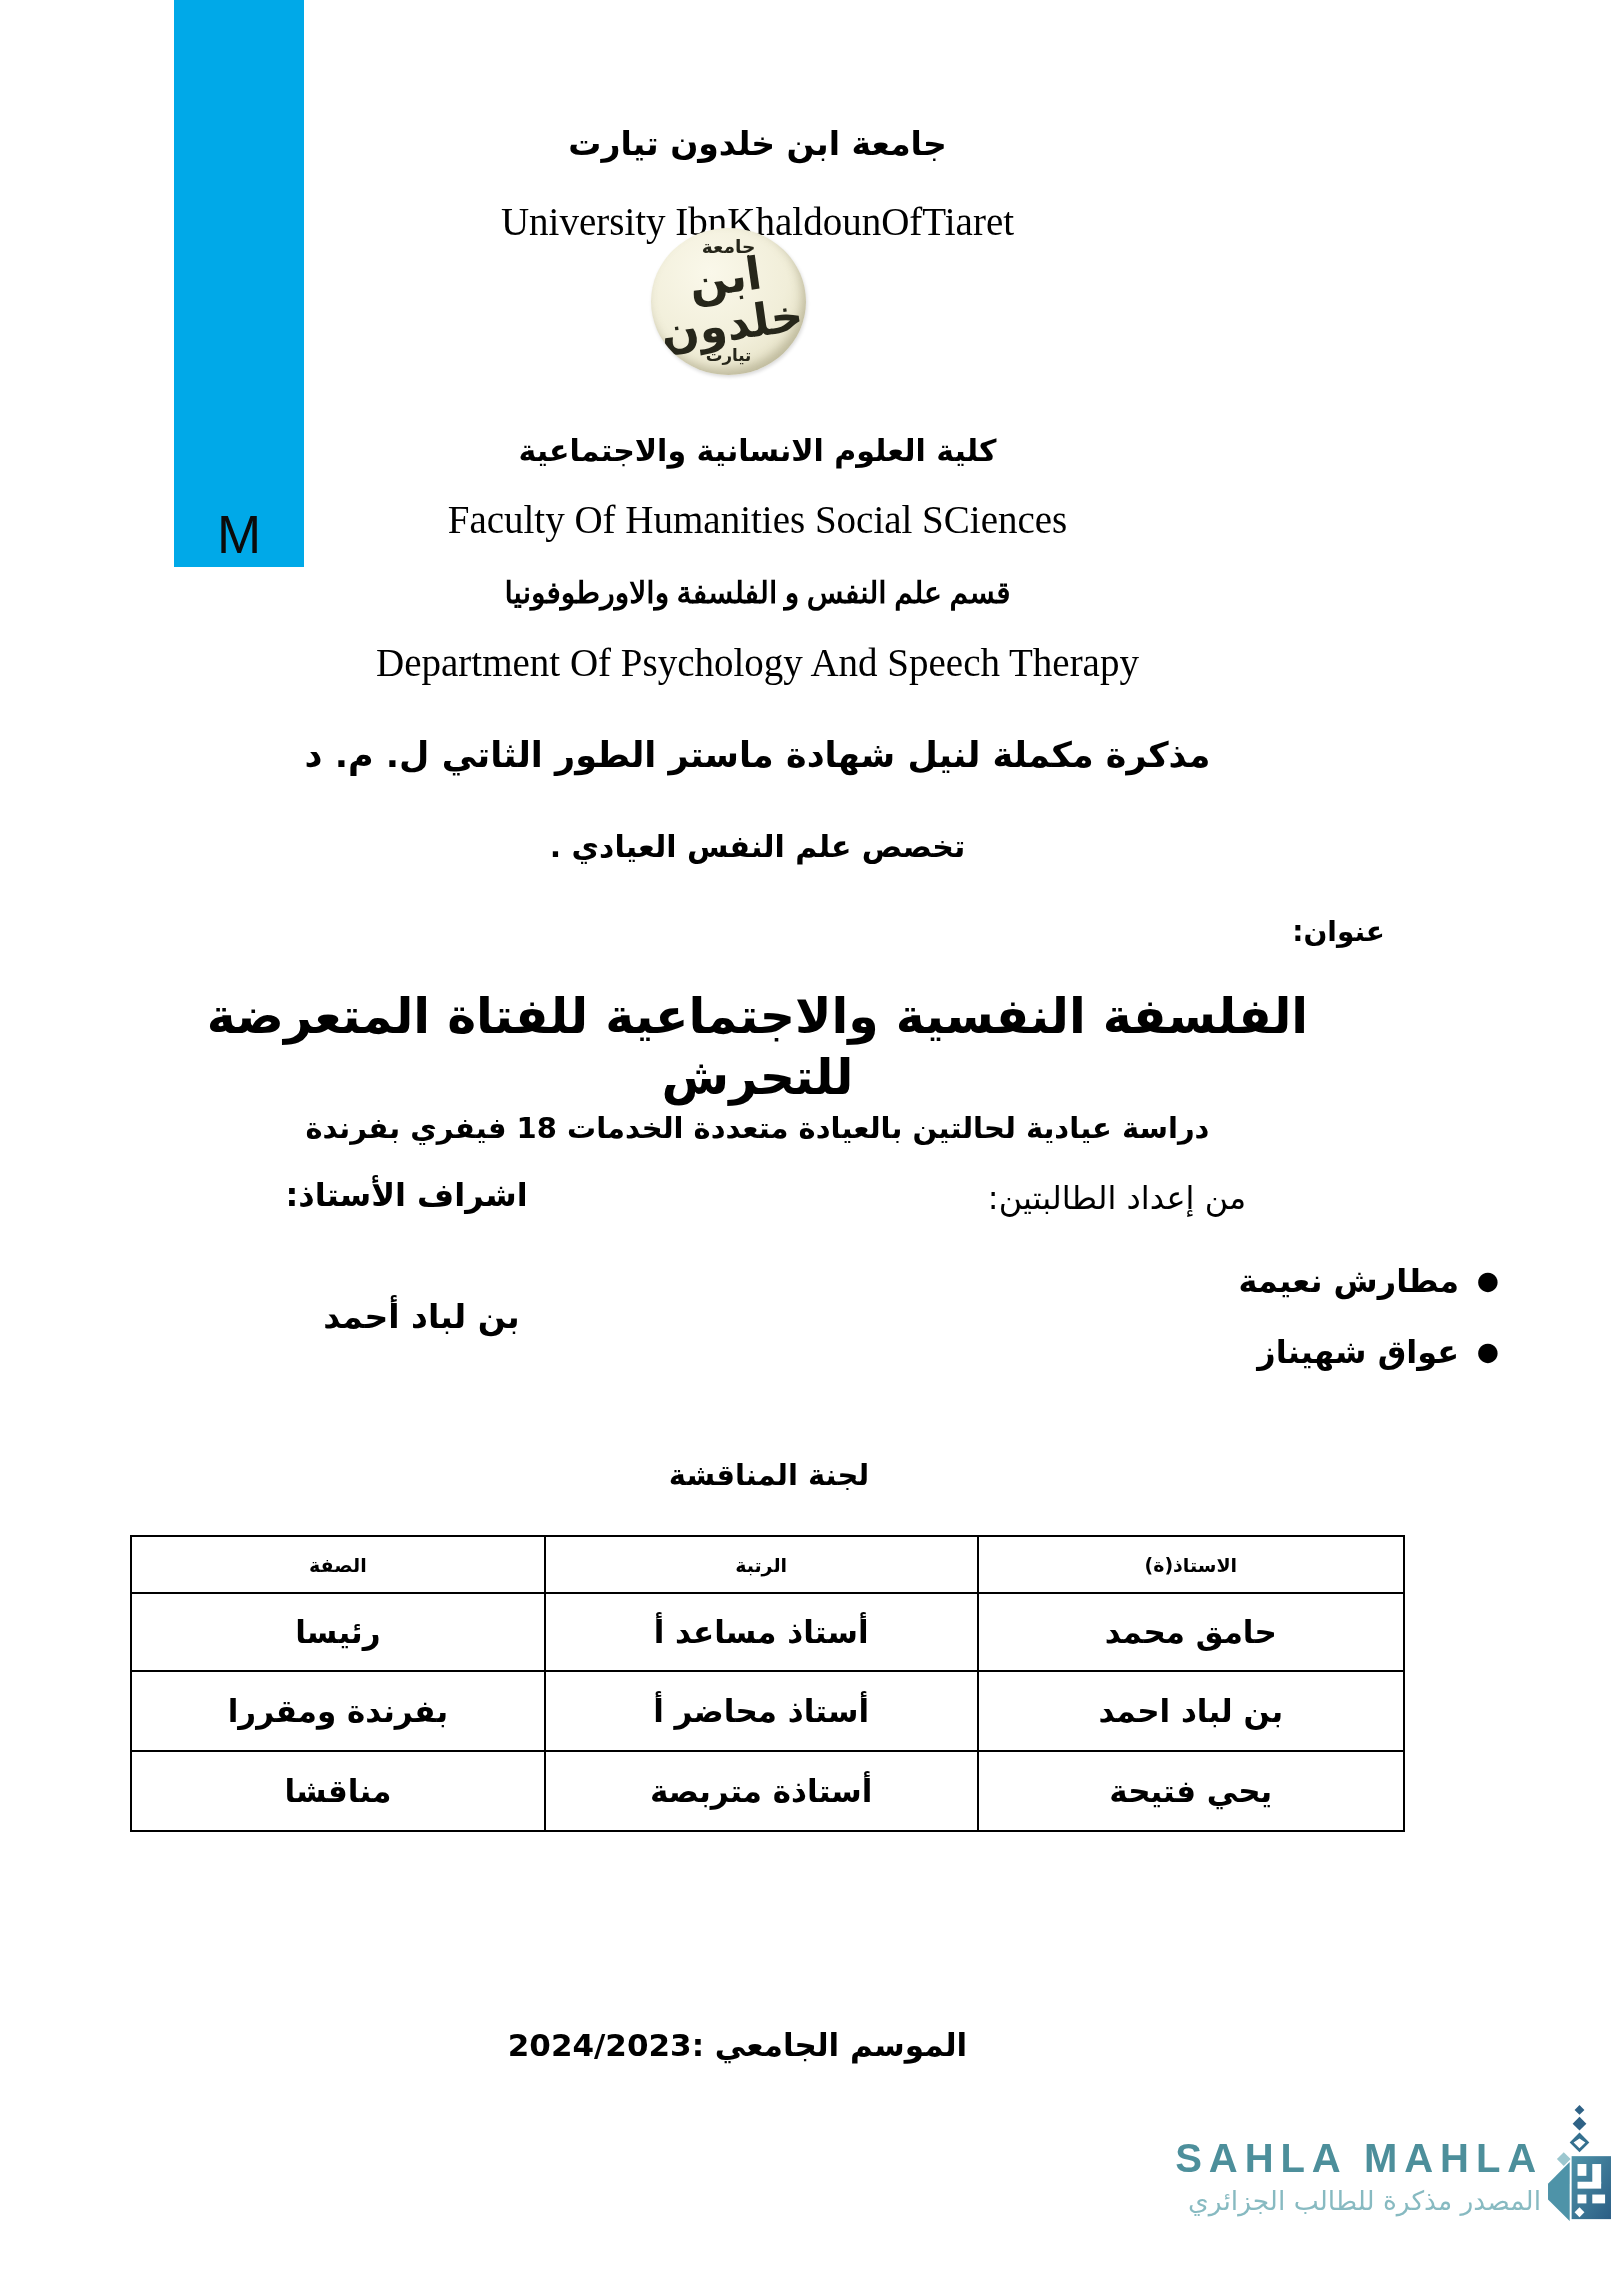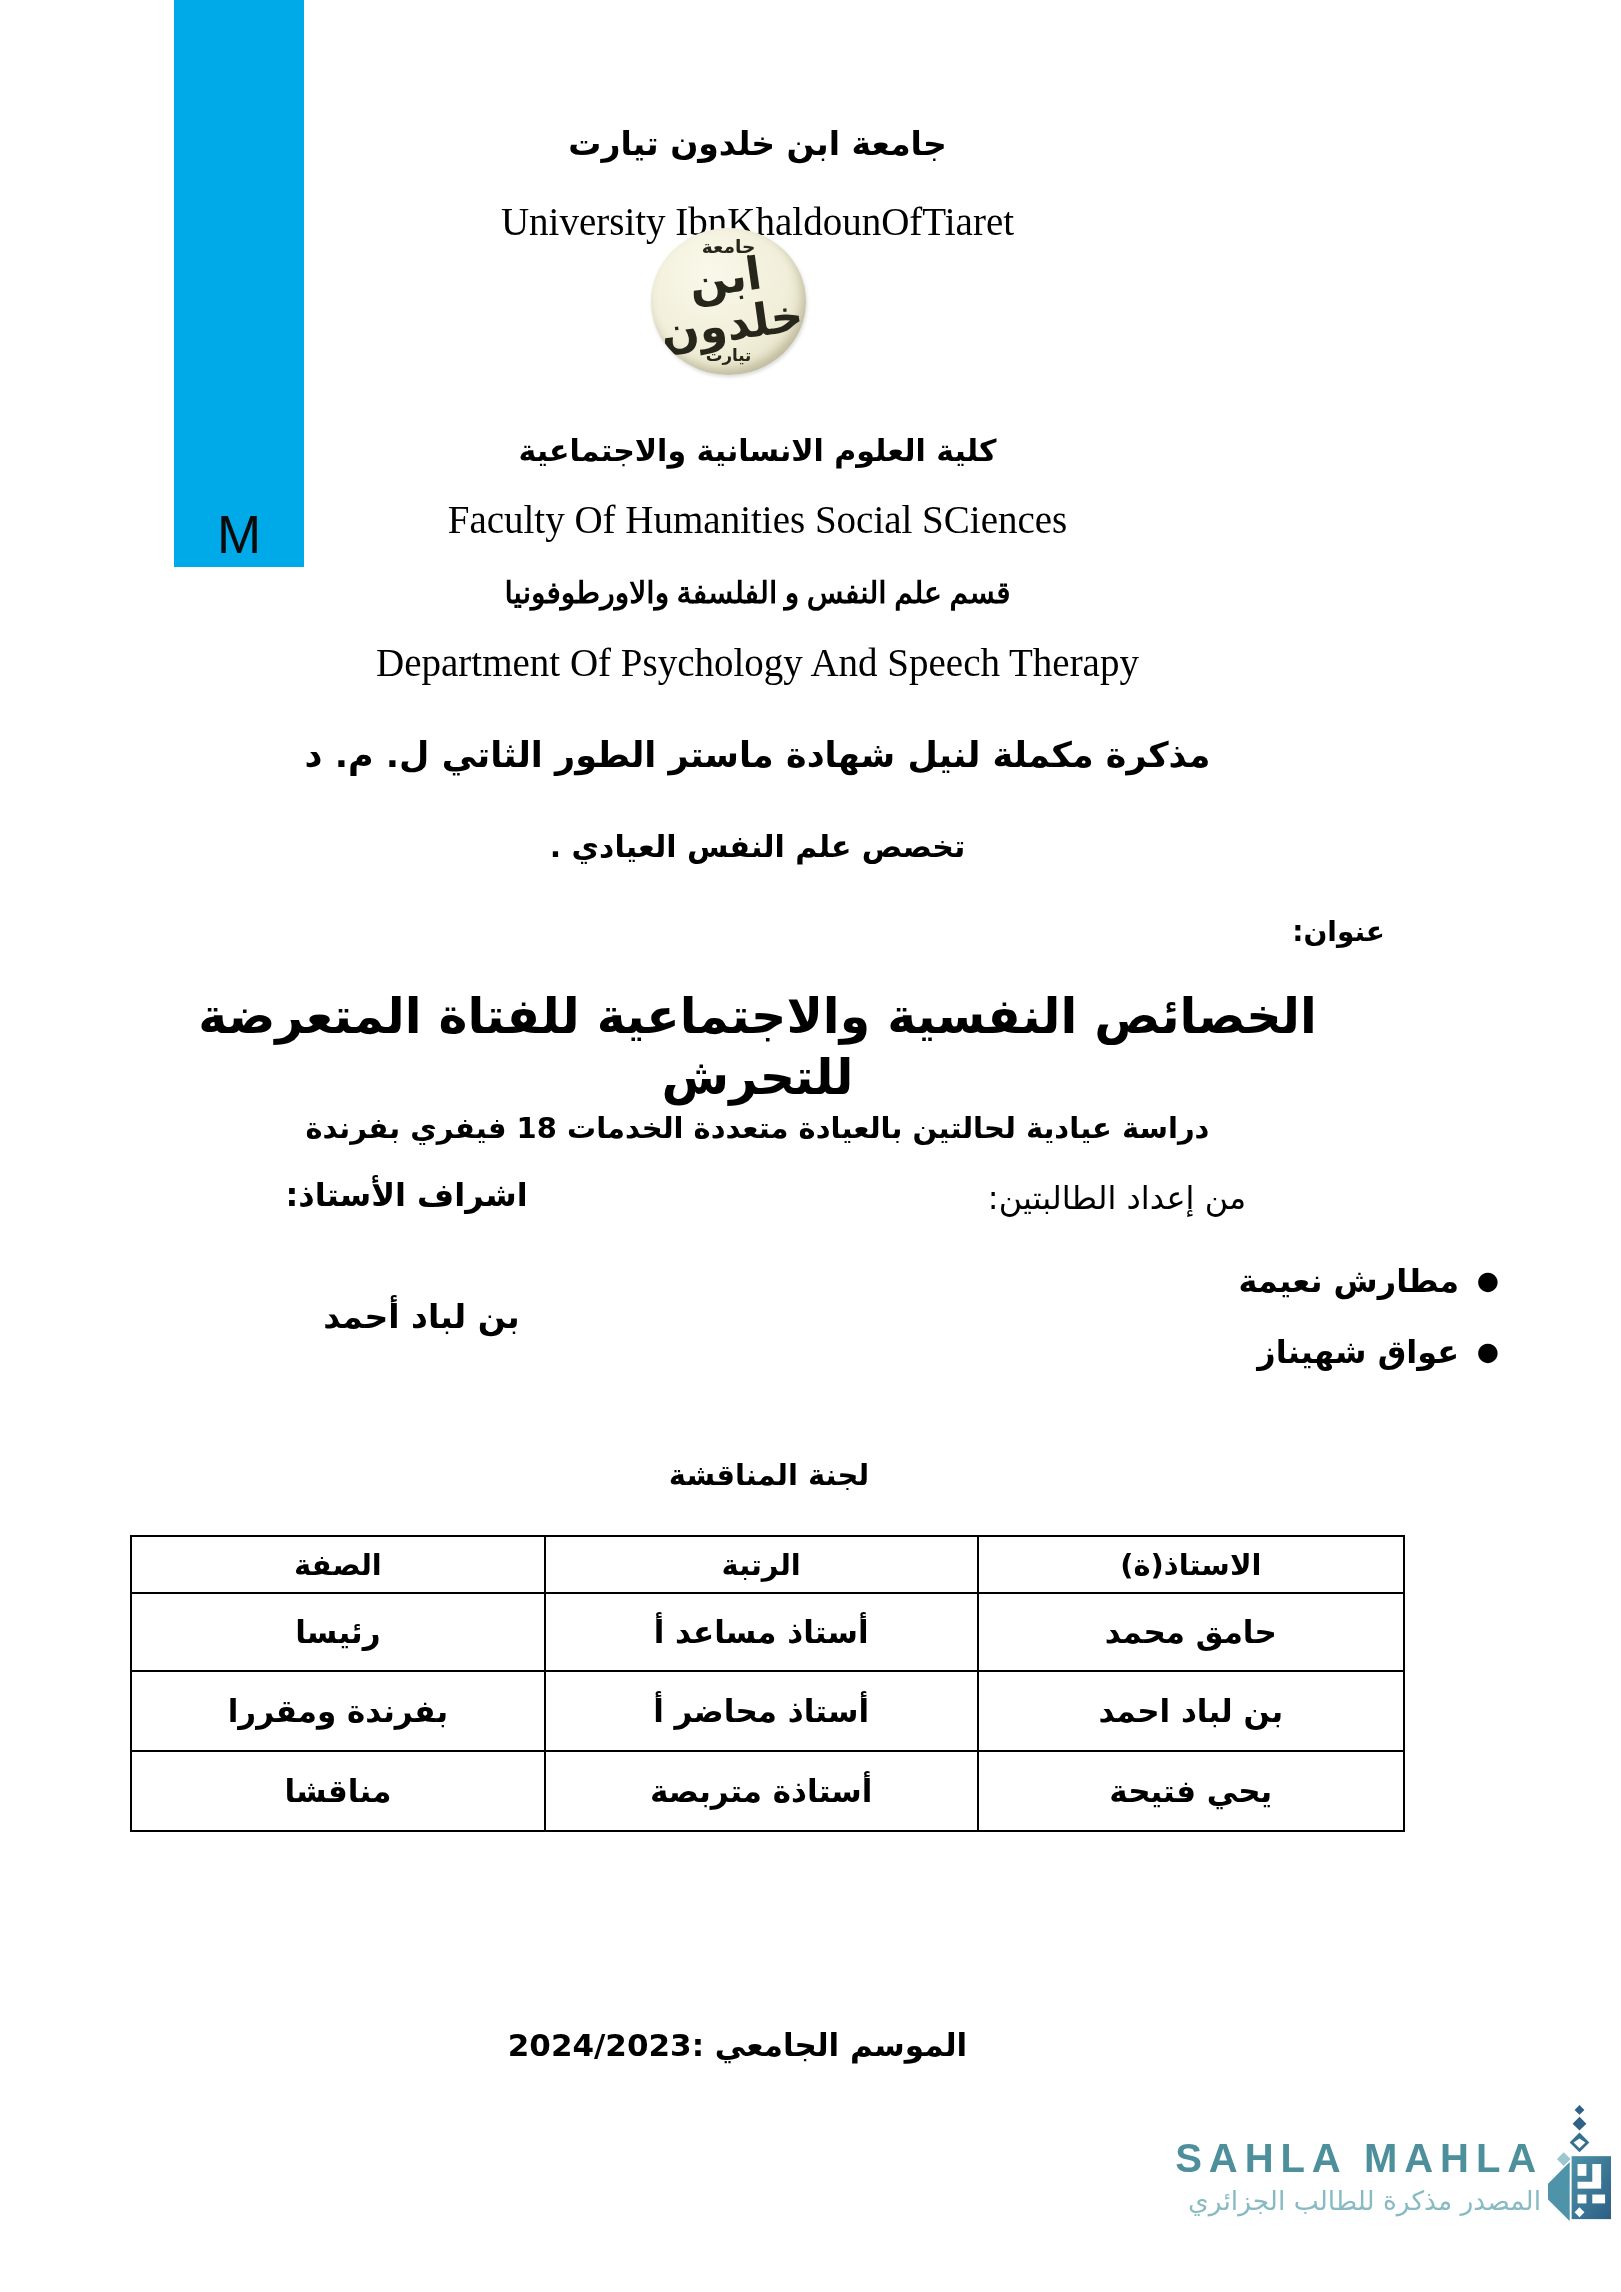--- a/index.html
+++ b/index.html
@@ -93,21 +93,21 @@
     border-collapse:collapse;direction:rtl;
     border:2.9px solid #000;
     table-layout:fixed;
   }
   table.committee th,table.committee td{
     border:2px solid #000;
     text-align:center;vertical-align:middle;
     font-weight:bold;
     padding:0 9.8px;
   }
-  table.committee th{font-size:29px;height:55px;}
+  table.committee th{font-size:19px;height:55px;}
   table.committee td{font-size:31px;}
   table.committee tr.r1 td{height:76px;}
   table.committee tr.r2 td{height:78px;}
   table.committee tr.r3 td{height:78px;}
   .col-prof{width:33.5%;}
   .col-rank{width:34%;}
   .col-role{width:32.5%;}
 
   .season{
     position:absolute;left:0;width:1475px;top:2027px;
@@ -148,21 +148,21 @@
   </div>
 
   <div class="cline ar-b fac-ar">كلية العلوم الانسانية والاجتماعية</div>
   <div class="cline en-serif fac-en">Faculty Of Humanities Social SCiences</div>
   <div class="cline ar-b dep-ar">قسم علم النفس و الفلسفة والاورطوفونيا</div>
   <div class="cline en-serif dep-en">Department Of Psychology And Speech Therapy</div>
   <div class="cline ar-b memo-ar">مذكرة مكملة لنيل شهادة ماستر الطور الثاتي ل. م. د</div>
   <div class="cline ar-b spec-ar">تخصص علم النفس العيادي .</div>
 
   <div class="cline ar-b title-label">عنوان:</div>
-  <div class="cline ar-b main-title">الخصائص النفسية والاجتماعية للفتاة المتعرضة للتحرش</div>
+  <div class="cline ar-b main-title">الفلسفة النفسية والاجتماعية للفتاة المتعرضة للتحرش</div>
   <div class="cline ar-b subtitle">دراسة عيادية لحالتين بالعيادة متعددة الخدمات 18 فيفري بفرندة</div>
 
   <div class="students-label">من إعداد الطالبتين:</div>
   <div class="students-list">
     <div class="item">
       <span class="dot">●</span>
       <span>مطارش نعيمة</span>
     </div>
     <div class="item">
       <span class="dot">●</span>

